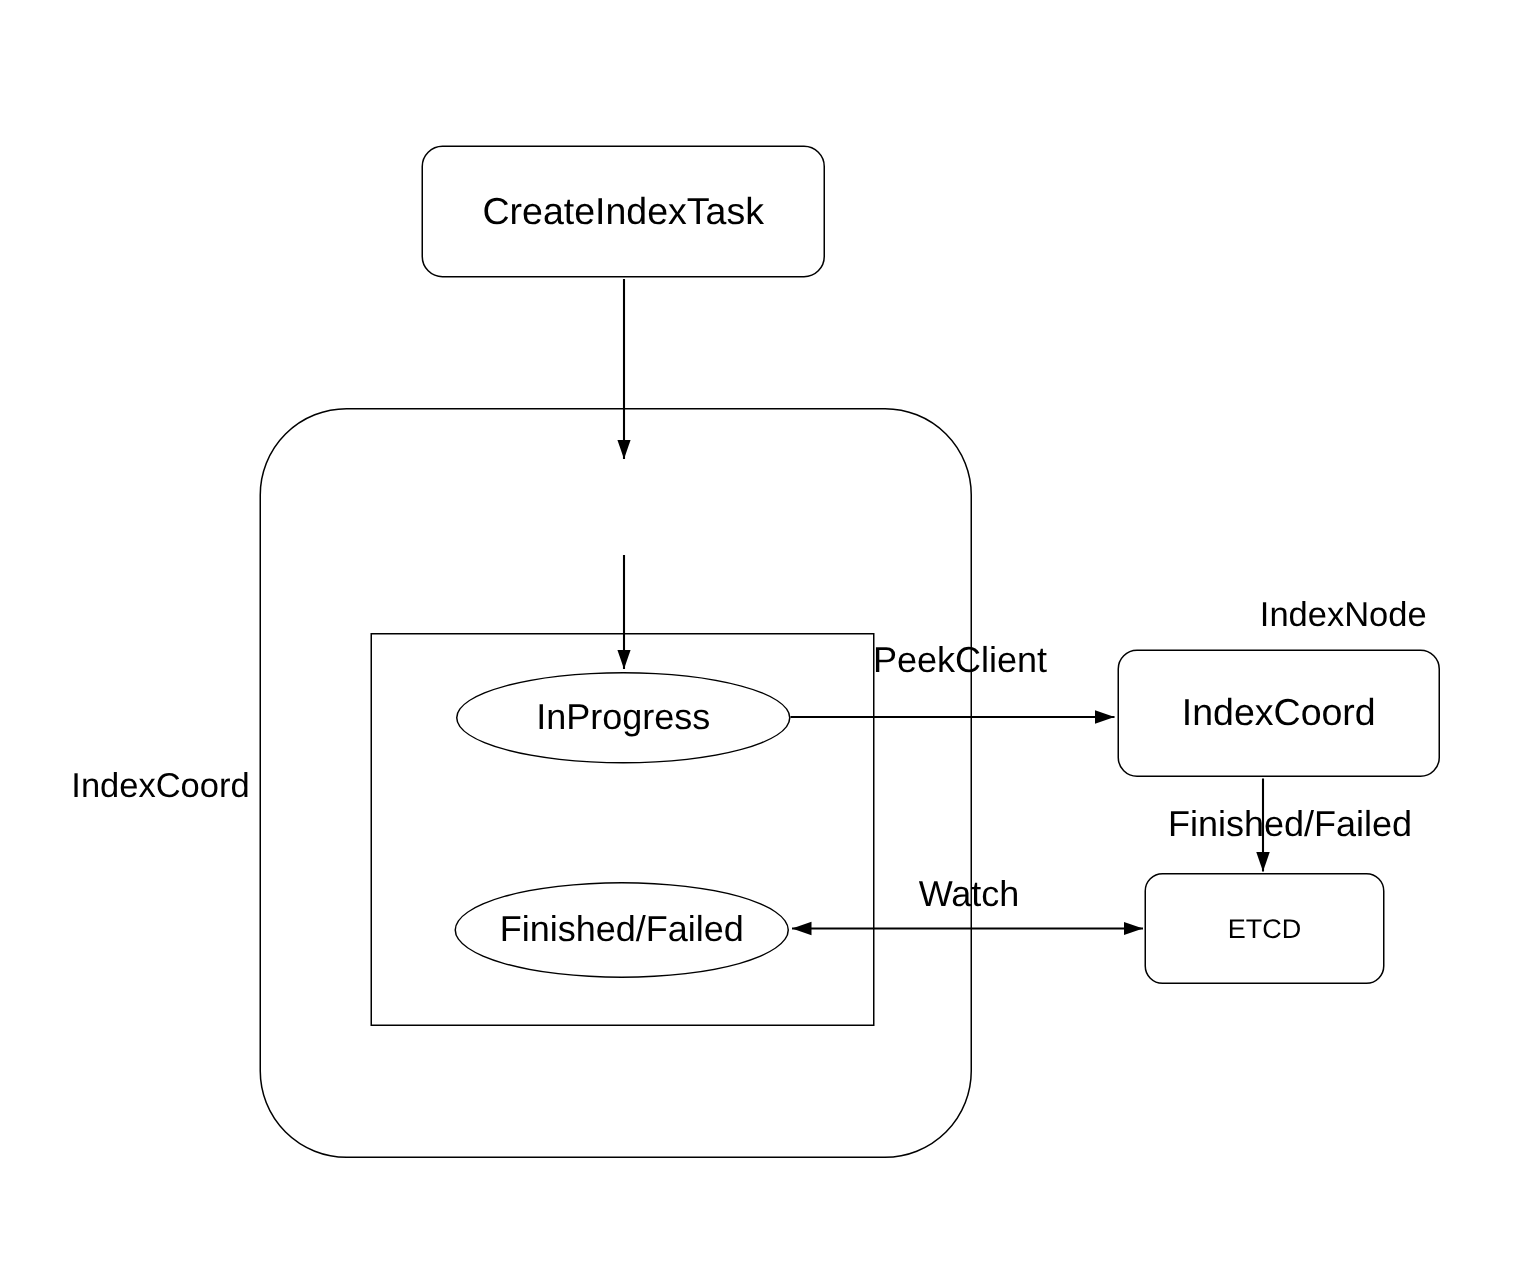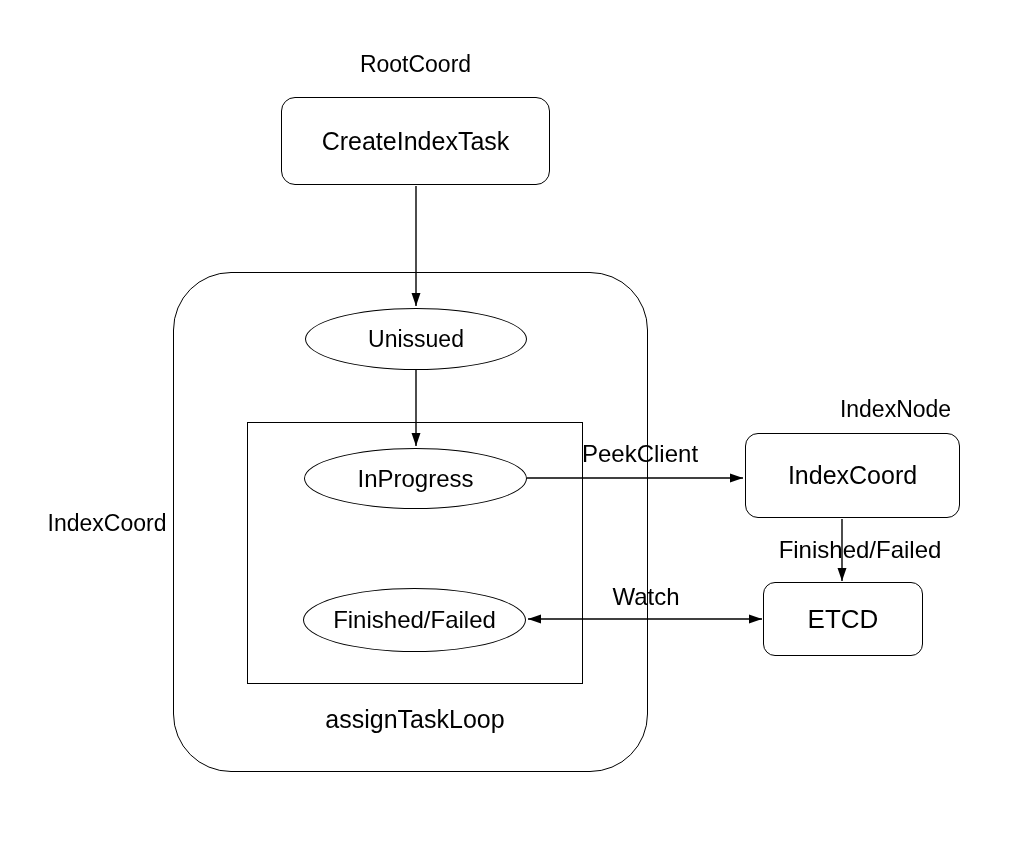--- a/index.html
+++ b/index.html
@@ -34,38 +34,35 @@
   }
   .center { text-align: center; }
   .edges-layer {
     position: absolute;
     left: 0; top: 0;
     pointer-events: none;
   }
   .f23 { font-size: 23px; }
   .f24 { font-size: 24px; }
   .f25 { font-size: 25px; }
-  .f26 { font-size: 26px; }
+  .f26 { font-size: 18px; }
 </style>
 </head>
 <body>
 
 <div class="canvas">
 
   <div class="shape container-big" style="left:173px; top:272px; width:475px; height:500px;"></div>
 
   <div class="shape" style="left:247px; top:422px; width:336px; height:262px; border-radius:0;"></div>
 
   <div class="shape node rounded f25" style="left:281px; top:97px; width:269px; height:88px;">
     <span>CreateIndexTask</span>
   </div>
 
-  <div class="shape node ellipse f23" style="left:305px; top:308px; width:222px; height:62px;">
-    <span>Unissued</span>
-  </div>
 
   <div class="shape node ellipse f24" style="left:304px; top:448px; width:223px; height:61px;">
     <span>InProgress</span>
   </div>
 
   <div class="shape node ellipse f24" style="left:303px; top:588px; width:223px; height:64px;">
     <span>Finished/Failed</span>
   </div>
 
   <div class="shape node f25" style="left:745px; top:433px; width:215px; height:85px; border-radius:13px;">
@@ -85,27 +82,25 @@
         <path d="M 13 1.5 L 0 6 L 13 10.5 Z" fill="#000000"></path>
       </marker>
     </defs>
     <line x1="416" y1="186" x2="416" y2="306" stroke="#000000" stroke-width="1.4" marker-end="url(#arrowEnd)"></line>
     <line x1="416" y1="370" x2="416" y2="446" stroke="#000000" stroke-width="1.4" marker-end="url(#arrowEnd)"></line>
     <line x1="527" y1="478" x2="743" y2="478" stroke="#000000" stroke-width="1.4" marker-end="url(#arrowEnd)"></line>
     <line x1="842" y1="519" x2="842" y2="581" stroke="#000000" stroke-width="1.4" marker-end="url(#arrowEnd)"></line>
     <line x1="528" y1="619" x2="762" y2="619" stroke="#000000" stroke-width="1.4" marker-start="url(#arrowStart)" marker-end="url(#arrowEnd)"></line>
   </svg>
 
-  <div class="label center f23" style="left:281px; top:51px; width:269px;">RootCoord</div>
 
   <div class="label center f23" style="left:788px; top:396px; width:215px;">IndexNode</div>
 
   <div class="label center f23" style="left:26px; top:510px; width:162px;">IndexCoord</div>
 
-  <div class="label center f25" style="left:247px; top:705px; width:336px;">assignTaskLoop</div>
 
-  <div class="label f24" style="left:582px; top:440px;">PeekClient</div>
+  <div class="label f24" style="left:582px; top:427px;">PeekClient</div>
 
   <div class="label center f24" style="left:757px; top:536px; width:206px;">Finished/Failed</div>
 
   <div class="label center f24" style="left:603px; top:583px; width:86px;text-align:center;">Watch</div>
 
 </div>
 
 </body></html>

